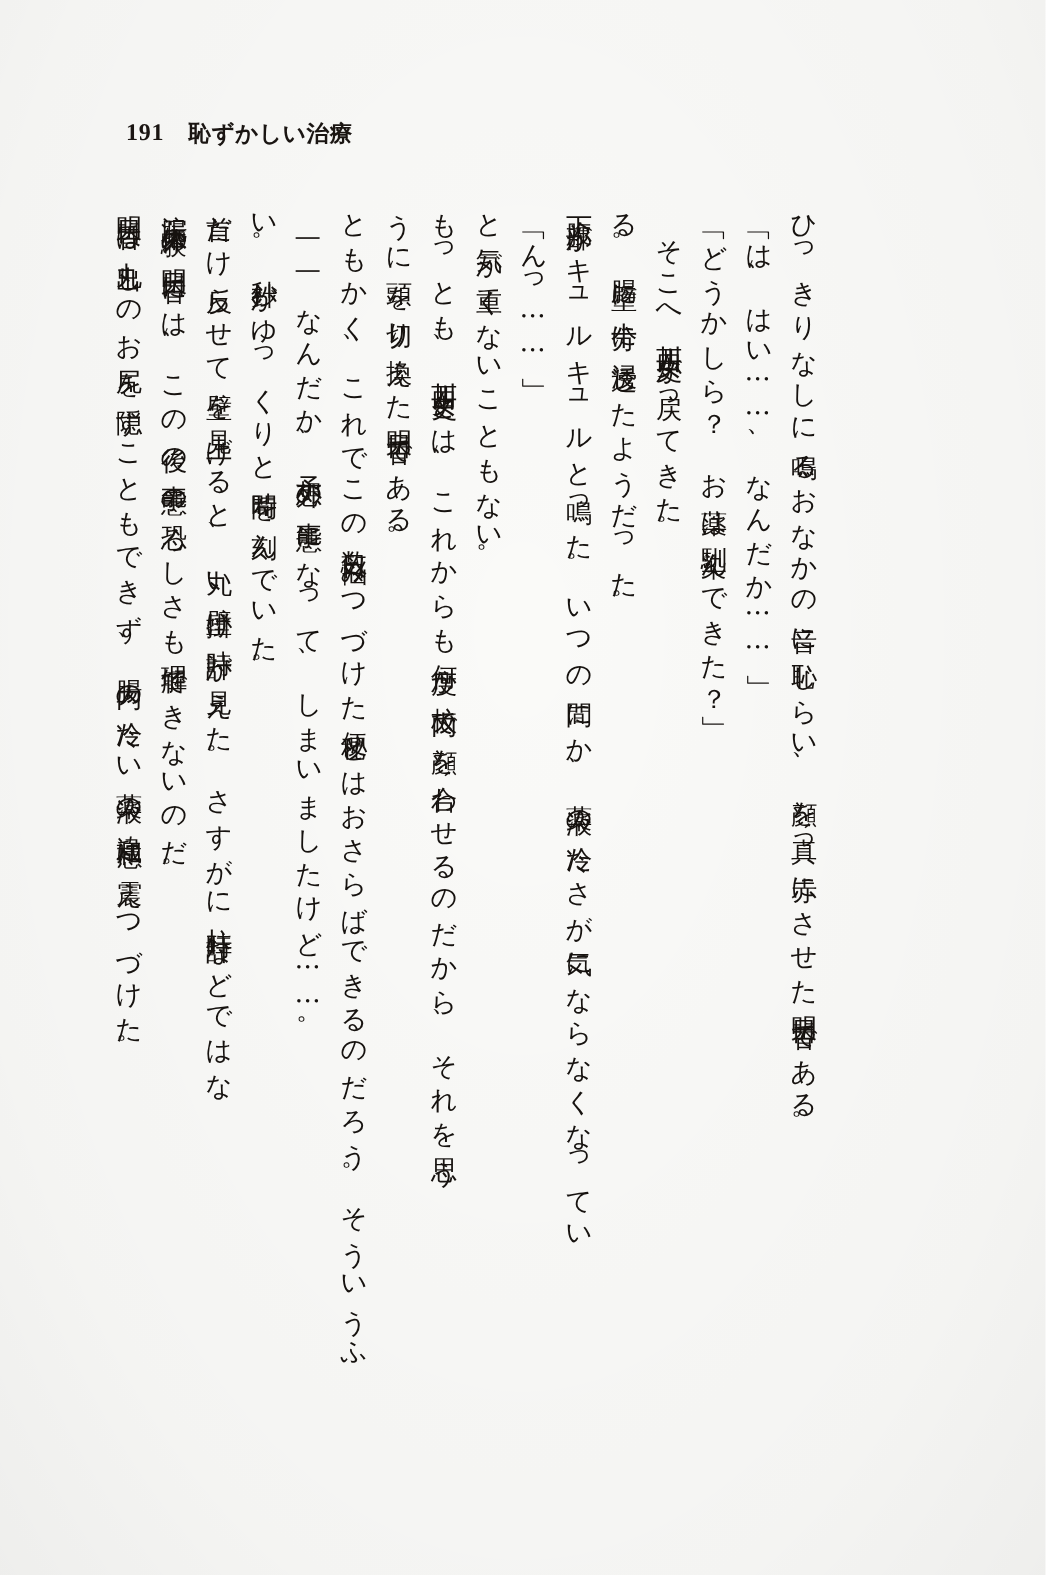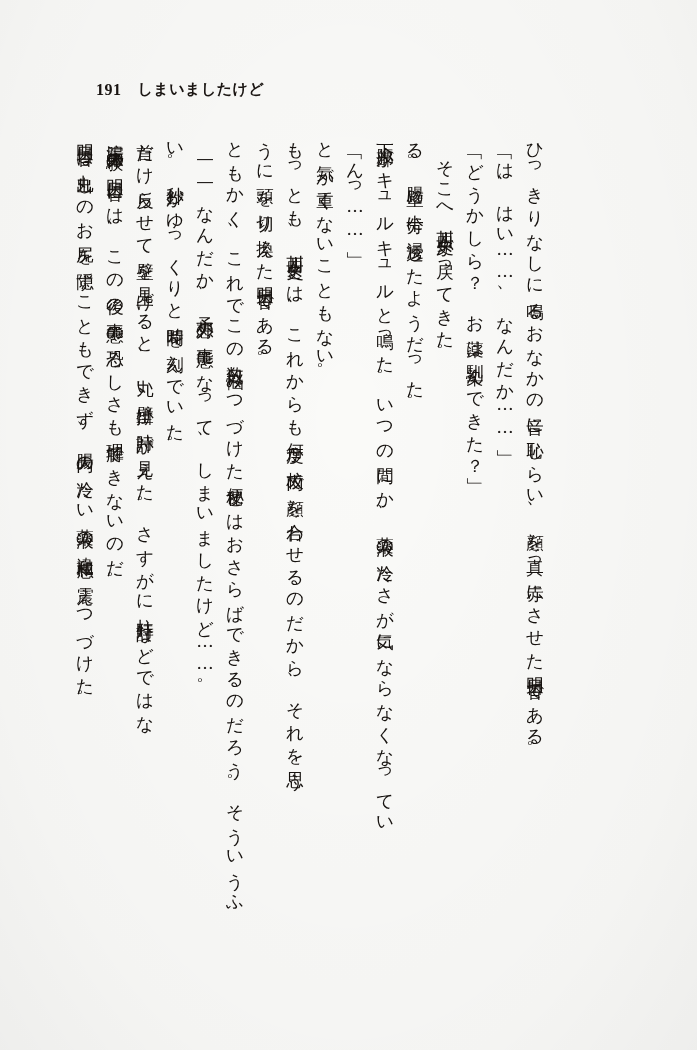--- a/index.html
+++ b/index.html
@@ -19,23 +19,23 @@
   .page {
     position: absolute;
     inset: 0;
     background:
       radial-gradient(ellipse at 50% 40%, rgba(0,0,0,0.012), rgba(0,0,0,0.035) 75%, rgba(0,0,0,0.06) 100%),
       #fdfdfb;
   }
   .header {
     position: absolute;
     top: 80px;
-    left: 96px;
+    left: 84px;
     display: flex;
-    align-items: center;
+    align-items: flex-start;
     gap: 16px;
     font-size: 15px;
     letter-spacing: 0.5px;
     color: #1a1512;
   }
   .header .folio {
     font-size: 16px;
     font-weight: bold;
     font-family: "Liberation Serif", "DejaVu Serif", serif;
   }
@@ -74,21 +74,21 @@
     padding-top: 18px;
   }
 </style>
 </head>
 <body>
 
 <div class="page">
 
   <div class="header">
     <span class="folio">191</span>
-    <span class="running-title">しまいましたけど</span>
+    <span class="running-title">恥ずかしい治療</span>
   </div>
 
   <div class="textblock" id="textblock">
       <div class="col">明日香は丸出しのお尻を隠すこともできず、腸内の冷たい薬液の違和感に震えつづけた。</div>
       <div class="col">浣腸未体験の明日香には、この後の事態の恐ろしさも理解できないのだ。</div>
       <div class="col">首だけ反らせて壁を見上げると、丸い壁掛け時計が見えた。さすがに柱時計などではな</div>
       <div class="col">い。秒針がゆっくりと時間を刻んでいた。</div>
       <div class="col indent">——なんだか、予想外の事態になって、しまいましたけど……。</div>
       <div class="col">ともかく、これでこの数日悩みつづけた便秘とはおさらばできるのだろう。そういうふ</div>
       <div class="col">うに頭を切り換えた明日香である。</div>

